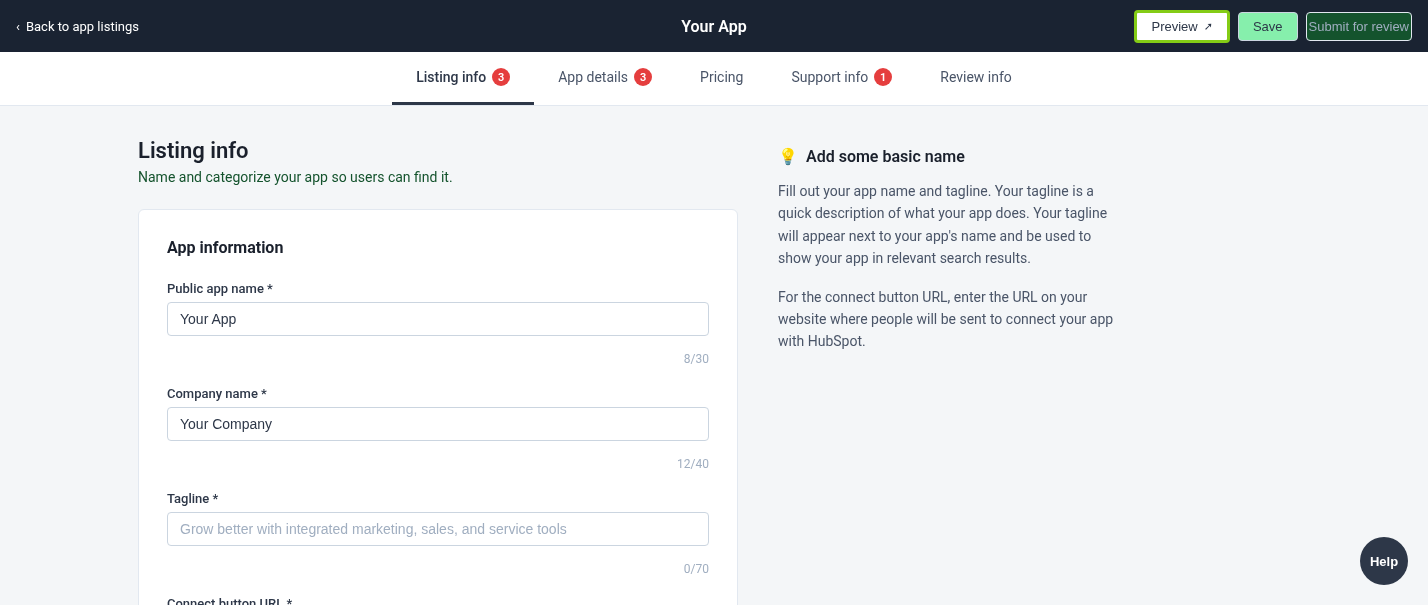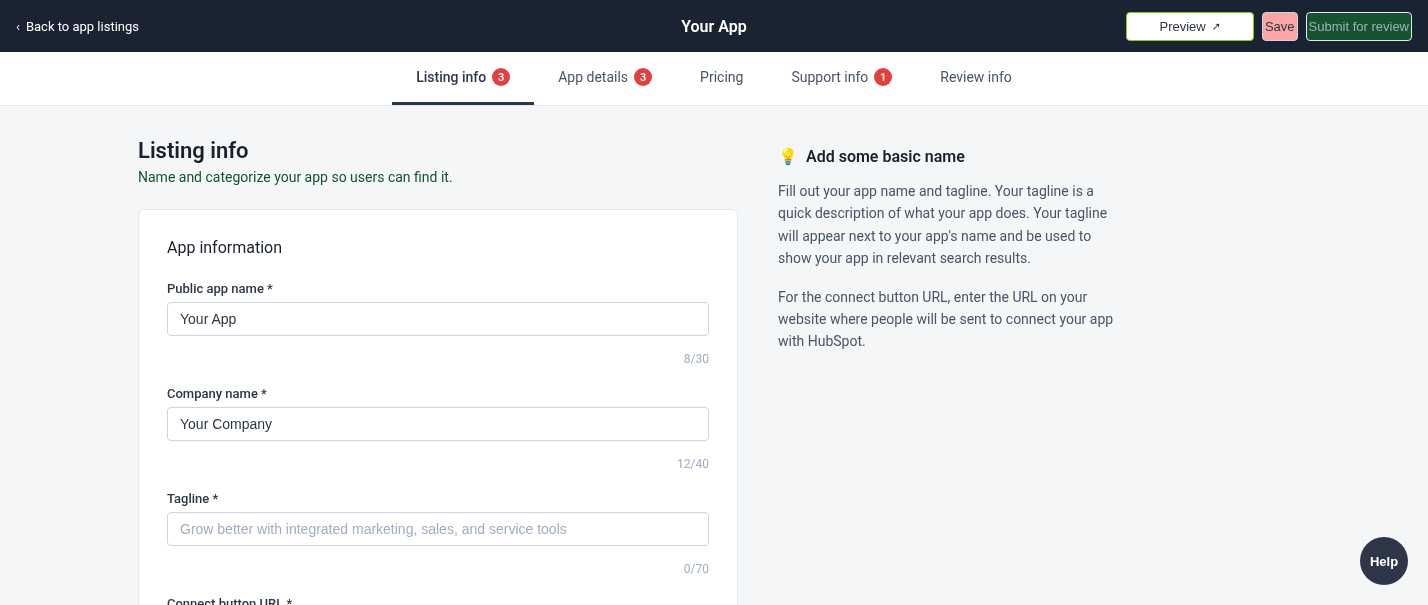--- a/index.html
+++ b/index.html
@@ -15,35 +15,35 @@
       padding: 0 16px;
       position: relative;
     }
     .header-left { display: flex; align-items: center; gap: 8px; }
     .back-link { color: #fff; text-decoration: none; display: flex; align-items: center; gap: 6px; font-size: 13px; cursor: pointer; }
     .header-title { position: absolute; left: 50%; transform: translateX(-50%); color: #fff; font-size: 16px; font-weight: 600; }
     .header-actions { display: flex; align-items: center; gap: 8px; }
     .btn-preview {
       background: #fff;
       color: #2d3748;
-      border: 1px solid #84cc16;
+      border: 3px solid #84cc16;
       border-radius: 4px;
-      padding: 6px 32px;
+      padding: 6px 14px;
       font-size: 13px;
       cursor: pointer;
       display: flex;
       align-items: center;
       gap: 6px;
     }
     .btn-save {
-      background: #fca5a5;
+      background: #86efac;
       color: #2d3748;
       border: 1px solid #cbd5e0;
       border-radius: 4px;
-      padding: 6px 2px;
+      padding: 6px 14px;
       font-size: 13px;
       cursor: pointer;
     }
     .btn-submit {
       background: #14532d;
       color: #a0aec0;
       border: 1px solid #e2e8f0;
       border-radius: 4px;
       padding: 6px 2px;
       font-size: 13px;
@@ -112,21 +112,21 @@
     }
 
     .card {
       background: #fff;
       border: 1px solid #e2e8f0;
       border-radius: 6px;
       padding: 28px;
     }
     .card-title {
       font-size: 16px;
-      font-weight: 400;
+      font-weight: 700;
       color: #1a202c;
       margin-bottom: 24px;
     }
 
     .form-group { margin-bottom: 20px; }
     .form-label {
       display: block;
       font-size: 13px;
       font-weight: 500;
       color: #2d3748;

